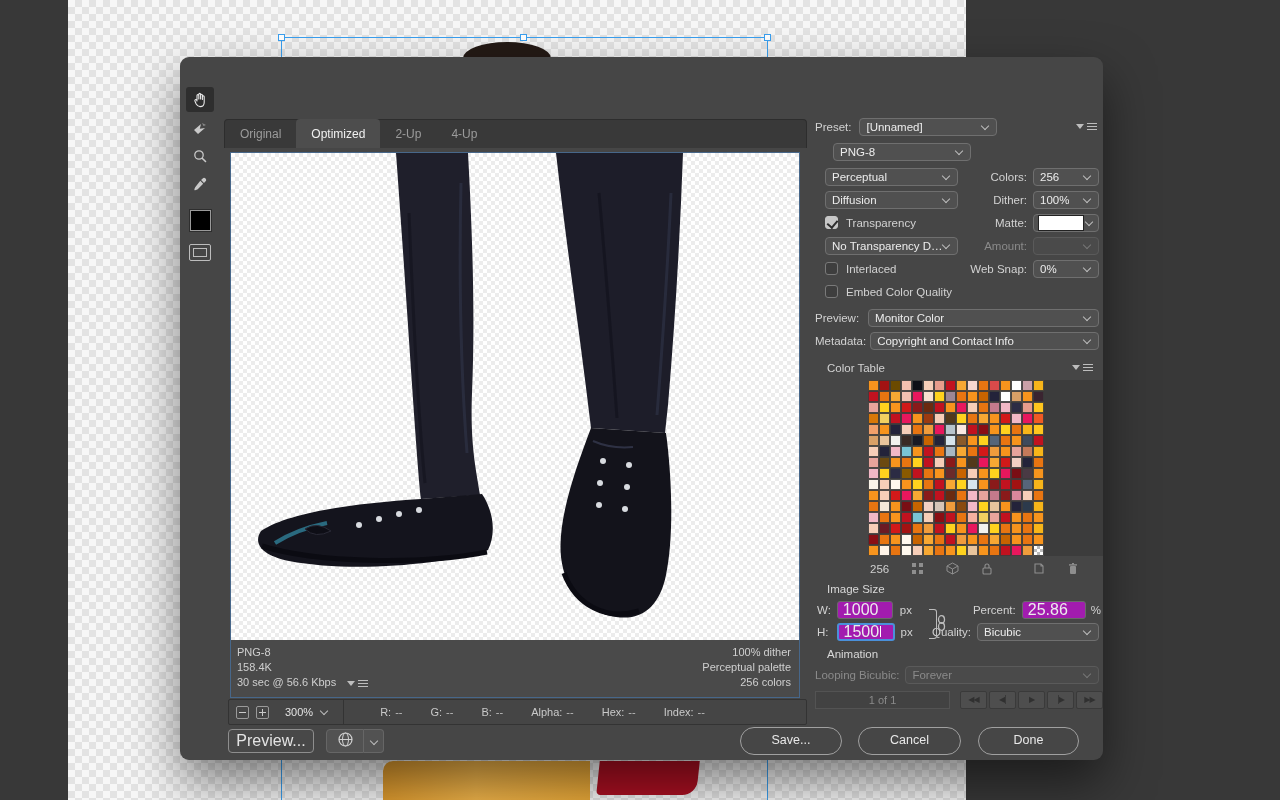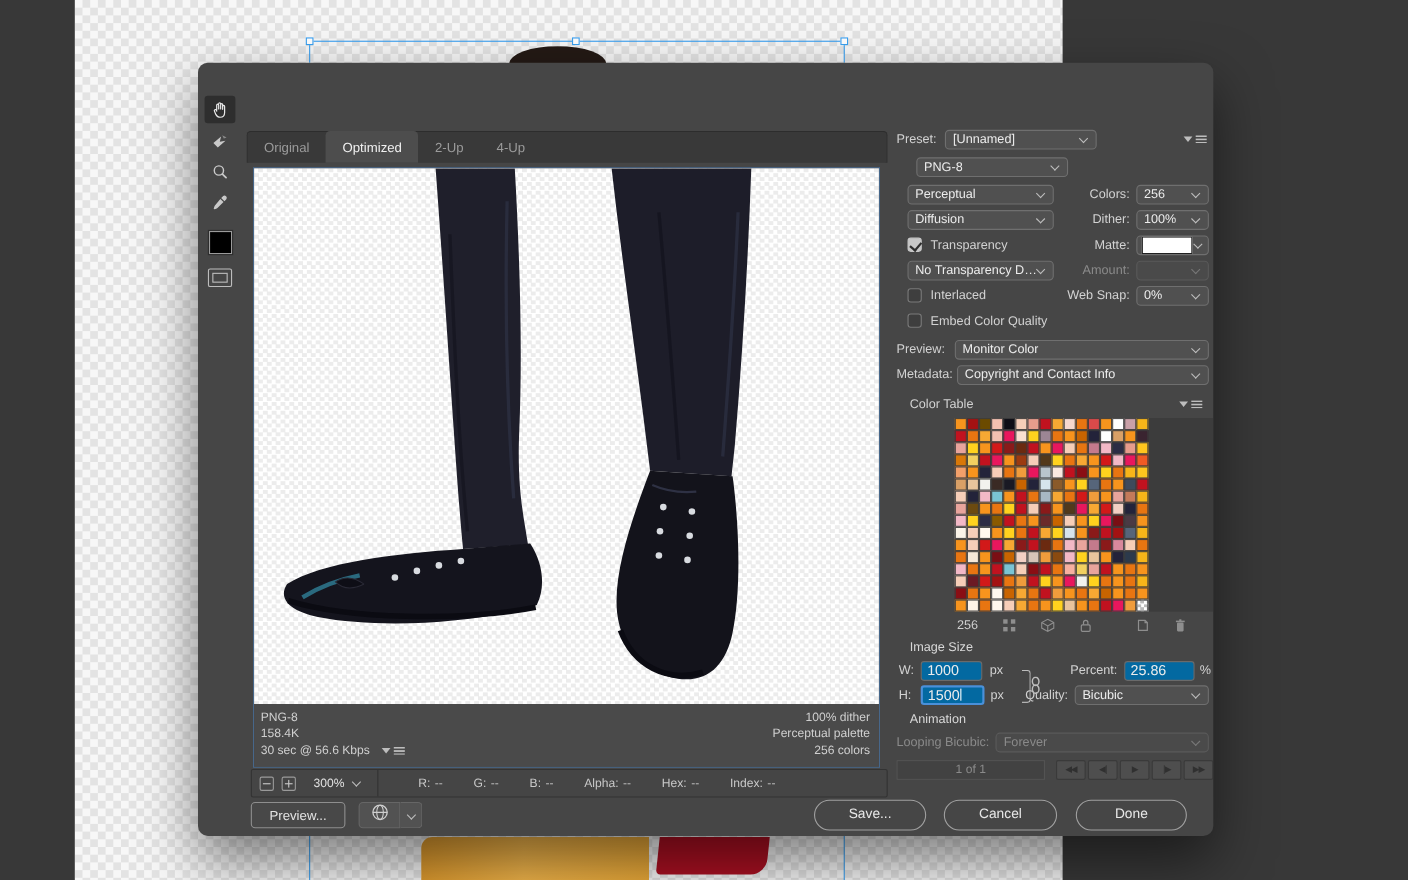--- a/index.html
+++ b/index.html
@@ -102,21 +102,21 @@
   .zoom-dd { display:flex; align-items:center; margin-left:10px; padding:2px 6px;
     border-radius:3px; color:#e2e2e2; }
   .readouts { display:flex; margin-left:36px; gap:0; }
   .readout { margin-right:28px; white-space:nowrap; }
   .readout .v { color:#bdbdbd; margin-left:4px; }
   .status-sep { width:1px; height:24px; background:#333; margin-left:8px; }
 
   
   .btn-preview { position:absolute; left:48px; top:672px; width:86px; height:24px;
     background:#484848; border:1px solid #8e8e8e; border-radius:4px; color:#e3e3e3;
-    font-size:12px; text-align:center; line-height:22px; }
+    font-size:16px; text-align:center; line-height:22px; }
   .browser-group { position:absolute; left:146px; top:672px; height:24px;
     display:flex; }
   .browser-btn { width:38px; height:24px; background:#525252; border:1px solid #666;
     border-radius:4px 0 0 4px; display:flex; align-items:center; justify-content:center; }
   .browser-dd { width:20px; height:24px; background:#525252; border:1px solid #666;
     border-left:none; border-radius:0 4px 4px 0; display:flex; align-items:center;
     justify-content:center; }
   .pill { position:absolute; top:670px; height:28px; border:1.5px solid #a0a0a0;
     border-radius:15px; background:transparent; color:#e8e8e8; font-size:12.5px;
     text-align:center; line-height:25px; }
@@ -150,22 +150,22 @@
   .matte-swatch { width:46px; height:16px; background:#fff; border:1px solid #222; }
   .section-title { font-size:11.5px; color:#d8d8d8; margin:4px 0 6px; }
   .color-grid { display:grid; grid-template-columns:repeat(16,11px);
     grid-auto-rows:11px; margin-left:53px; background:#3c3c3c; }
   .swatch { width:11px; height:11px; border:0.5px solid rgba(60,60,60,.9); }
   .swatch.checker { background:conic-gradient(#bbb 25%, #fff 0 50%, #bbb 0 75%, #fff 0);
     background-size:6px 6px; }
   .ct-footer { display:flex; align-items:center; margin:6px 0 8px 55px; gap:0;
     color:#cfcfcf; }
   .ct-ico { margin-left:22px; display:flex; align-items:center; }
-  .field { height:18px; background:#0369a1; border:1px solid #6a6a6a; border-radius:3px;
-    color:#ececec; padding:0 5px; font-size:13px; font-family:"Liberation Sans",sans-serif;
+  .field { height:18px; background:#a21caf; border:1px solid #6a6a6a; border-radius:3px;
+    color:#ececec; padding:0 5px; font-size:16px; font-family:"Liberation Sans",sans-serif;
     display:flex; align-items:center; position:relative; }
   .field.focused { border:2px solid #4a90d9; }
   .caret { width:1px; height:11px; background:#fff; margin-left:1px; }
   .pb-box { width:138px; height:18px; background:#424242; border:1px solid #535353;
     color:#8a8a8a; text-align:center; line-height:17px; font-size:11px; }
   .pb-btns { display:flex; margin-left:10px; gap:2px; }
   .pb-btn { width:27px; height:18px; background:#4e4e4e; border:1px solid #3a3a3a;
     color:#303030; font-size:8px; line-height:16px; text-align:center;
     border-radius:2px; letter-spacing:-1px; font-family:"DejaVu Sans",sans-serif; }
   .chain-bracket { width:8px; height:30px; border-right:1.5px solid #bdbdbd;

